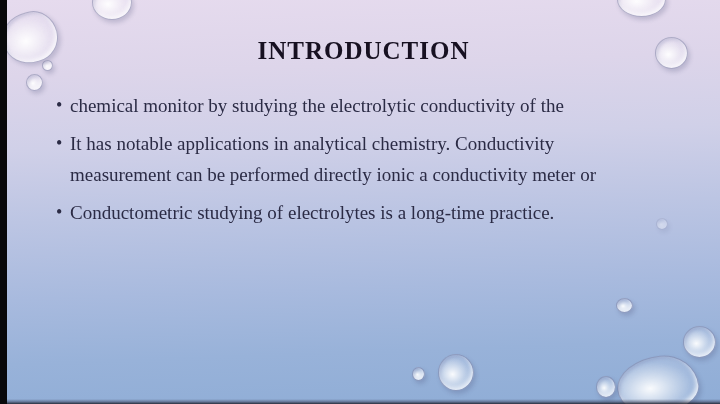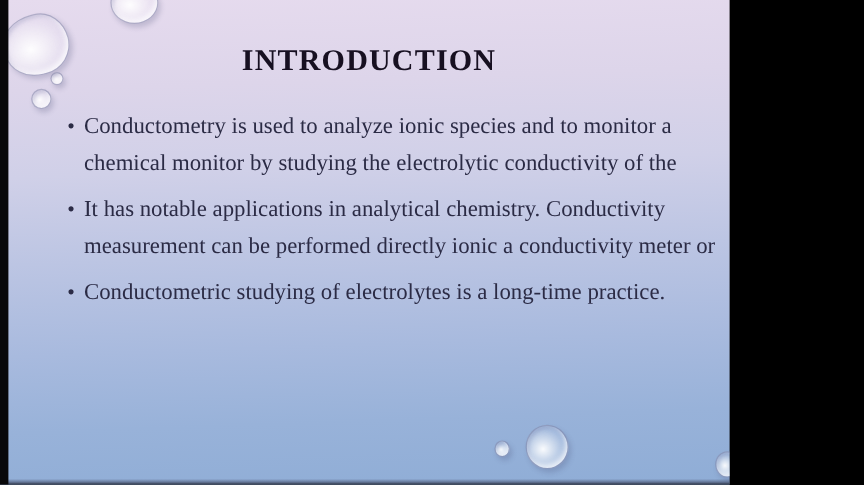--- a/index.html
+++ b/index.html
@@ -1,17 +1,17 @@
 <!DOCTYPE html>
 <html><head>
 <meta charset="utf-8">
 <style>
   html,body{margin:0;padding:0;background:#000;}
   .slide{
-    position:relative;width:608px;height:404px;overflow:hidden;
+    position:relative;width:720px;height:404px;overflow:hidden;
     font-family:"Liberation Serif","DejaVu Serif",serif;
     background:linear-gradient(178deg,
       #e6dbee 0%, #ddd5ea 18%, #d0d0e8 35%,
       #bcc5e3 52%, #a8bade 70%, #98b2d9 85%, #8fadd6 100%);
   }
   .left-bar{position:absolute;left:0;top:0;width:7px;height:404px;background:#08080a;z-index:6;}
   .bottom-shade{position:absolute;left:0;bottom:0;width:720px;height:5px;z-index:5;
     background:linear-gradient(to bottom, rgba(55,62,90,0) 0%, rgba(48,52,76,0.45) 55%, rgba(22,24,34,0.85) 100%);}
   .title{
     position:absolute;left:7px;right:0;top:38px;margin:0;z-index:3;
@@ -65,21 +65,20 @@
   <span class="drop d11"></span>
   <span class="drop d12"></span>
   <span class="drop d13"></span>
 
   <h1 class="title">INTRODUCTION</h1>
 
   <div class="bullets">
 
     <div class="bullet">
       <span class="marker">•</span>
-      <span class="bline">Conductometry is used to analyze ionic species and to monitor a</span>
       <span class="bline">chemical monitor by studying the electrolytic conductivity of the</span>
     </div>
 
     <div class="bullet">
       <span class="marker">•</span>
       <span class="bline">It has notable applications in analytical chemistry. Conductivity</span>
       <span class="bline">measurement can be performed directly ionic a conductivity meter or</span>
     </div>
 
     <div class="bullet">

